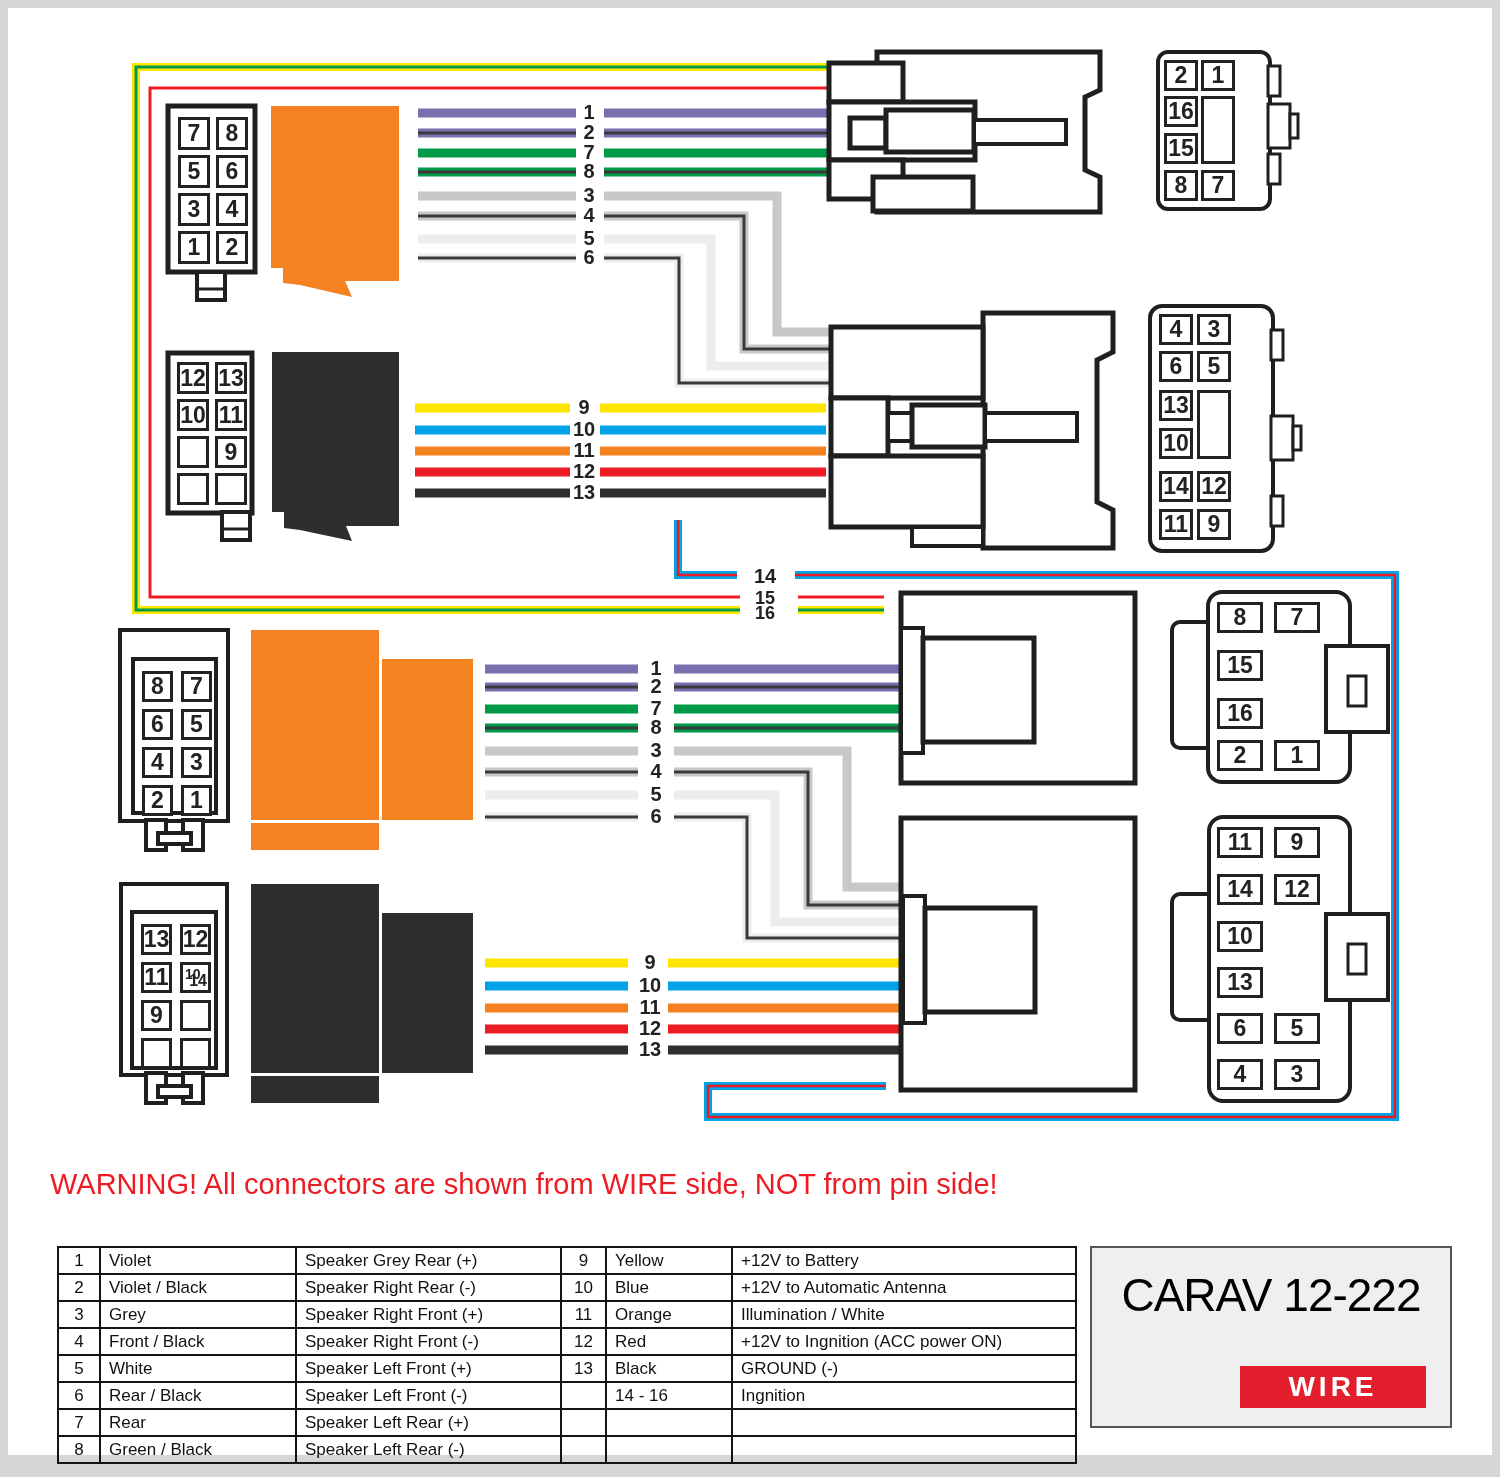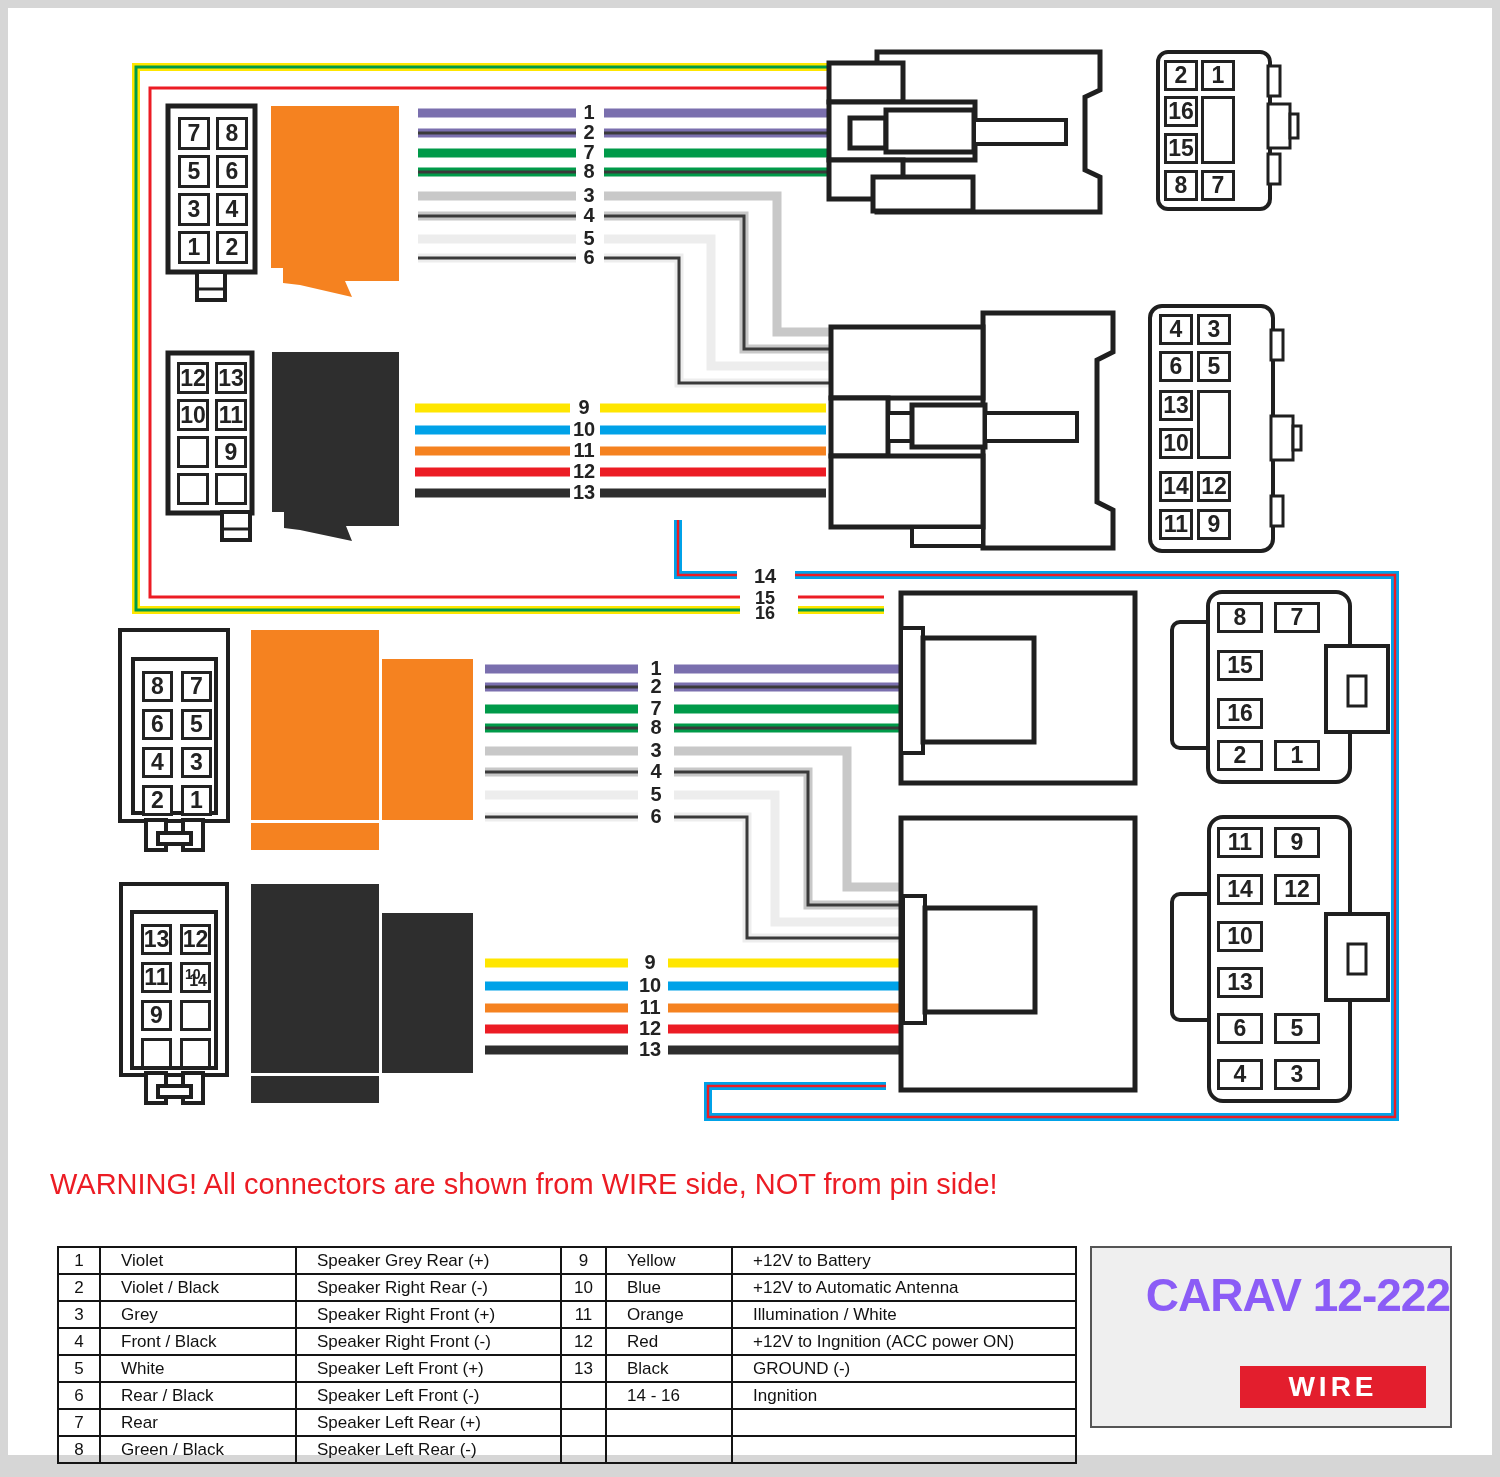--- a/index.html
+++ b/index.html
@@ -23,29 +23,29 @@
   .wlabel.small{font-size:18px;}
   .warning{
     position:absolute;left:50px;top:1168px;width:1100px;
     font-size:29px;color:var(--red,#ec1c24);
   }
   table.pinout{
     position:absolute;left:57px;top:1246px;border-collapse:collapse;table-layout:fixed;
   }
   table.pinout td{
     border:2px solid #141414;height:25px;font-size:17px;color:#111;
-    padding:0 0 0 20px;white-space:nowrap;overflow:hidden;
+    padding:0 0 0 8px;white-space:nowrap;overflow:hidden;
   }
   table.pinout td.num{text-align:center;padding:0;}
   .brandbox{
     position:absolute;left:1090px;top:1246px;width:362px;height:182px;box-sizing:border-box;
     background:#efefef;border:2px solid #555;text-align:center;
   }
   .brandbox .model{
-    margin-top:20px;font-size:46px;font-weight:bold;color:#8b5cf6;letter-spacing:-1px;text-align:right;
+    margin-top:20px;font-size:46px;font-weight:normal;color:#000000;letter-spacing:-1px;
   }
   .brandbox .logo{
     position:absolute;left:148px;top:118px;width:186px;height:42px;
     background:var(--brand-red,#e31e2d);color:#fff;font-weight:bold;font-size:28px;
     letter-spacing:4px;display:flex;align-items:center;justify-content:center;
   }
   .split{position:relative;}
   .split span{position:absolute;line-height:1;}
   .split .tl{left:2px;top:2px;font-size:14px;}
   .split .br{right:1px;bottom:1px;font-size:16px;}

